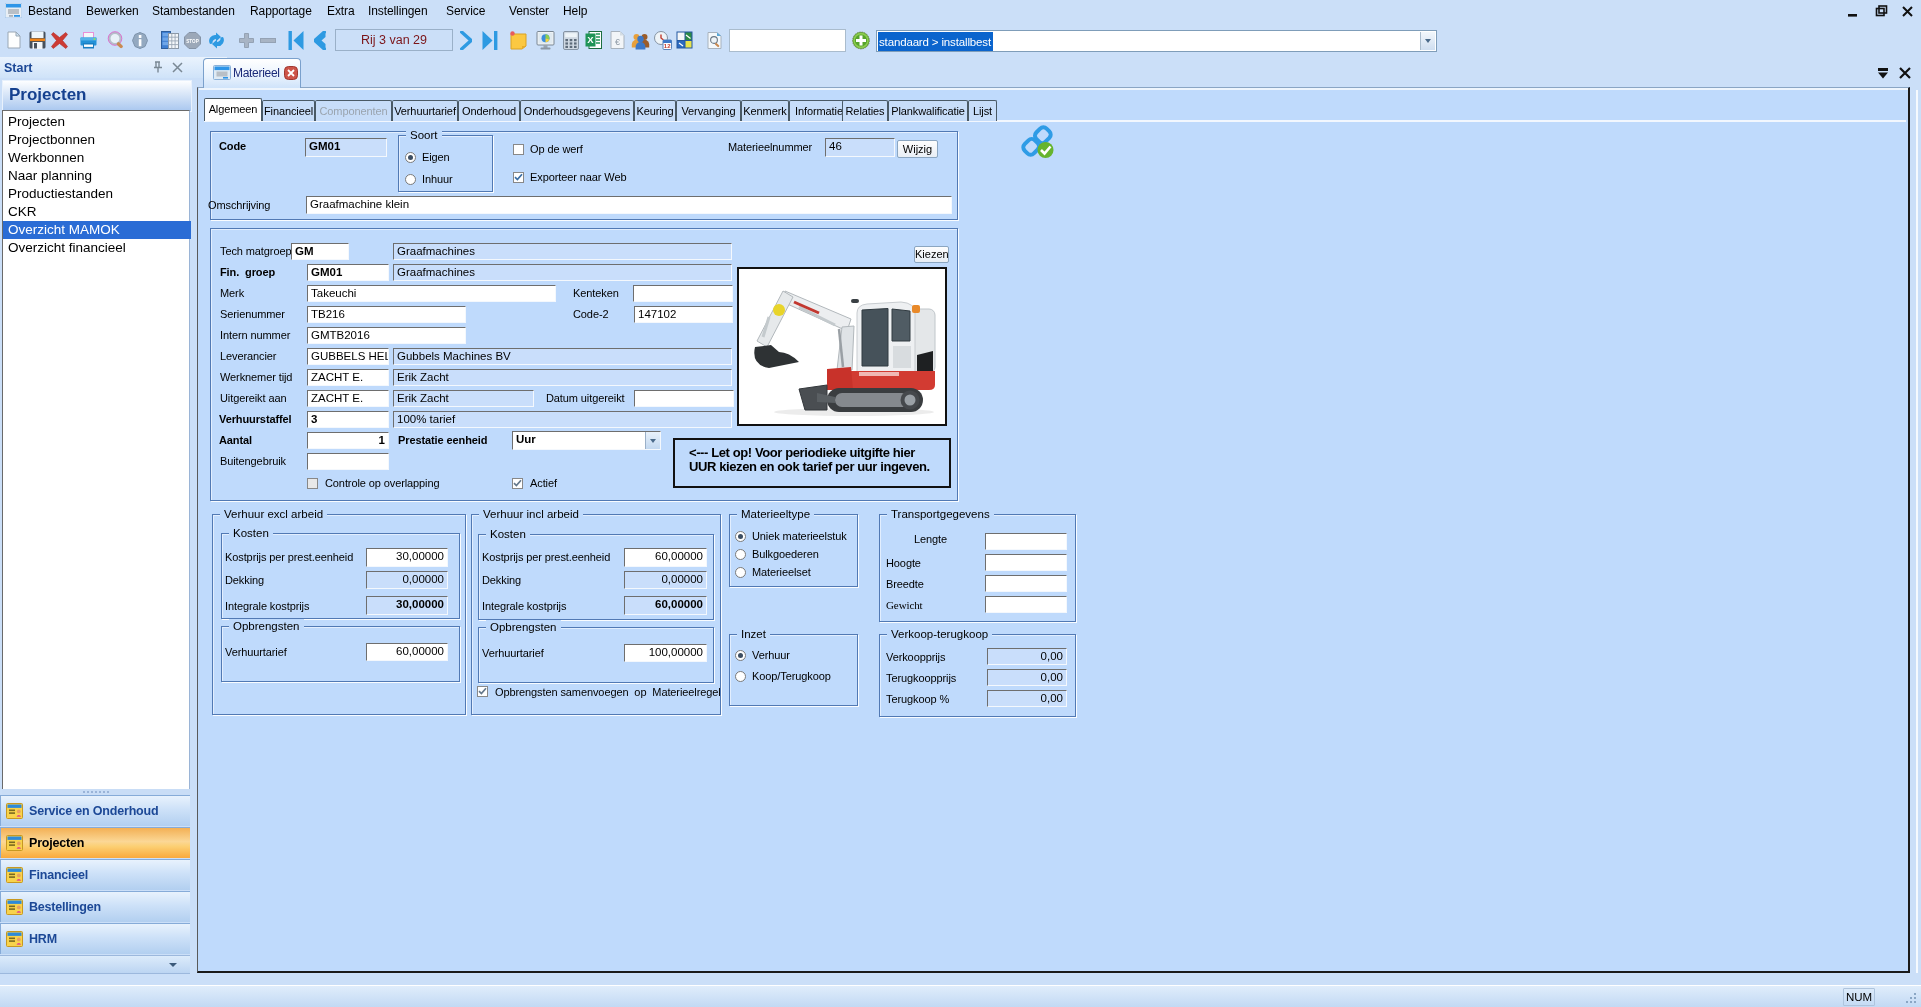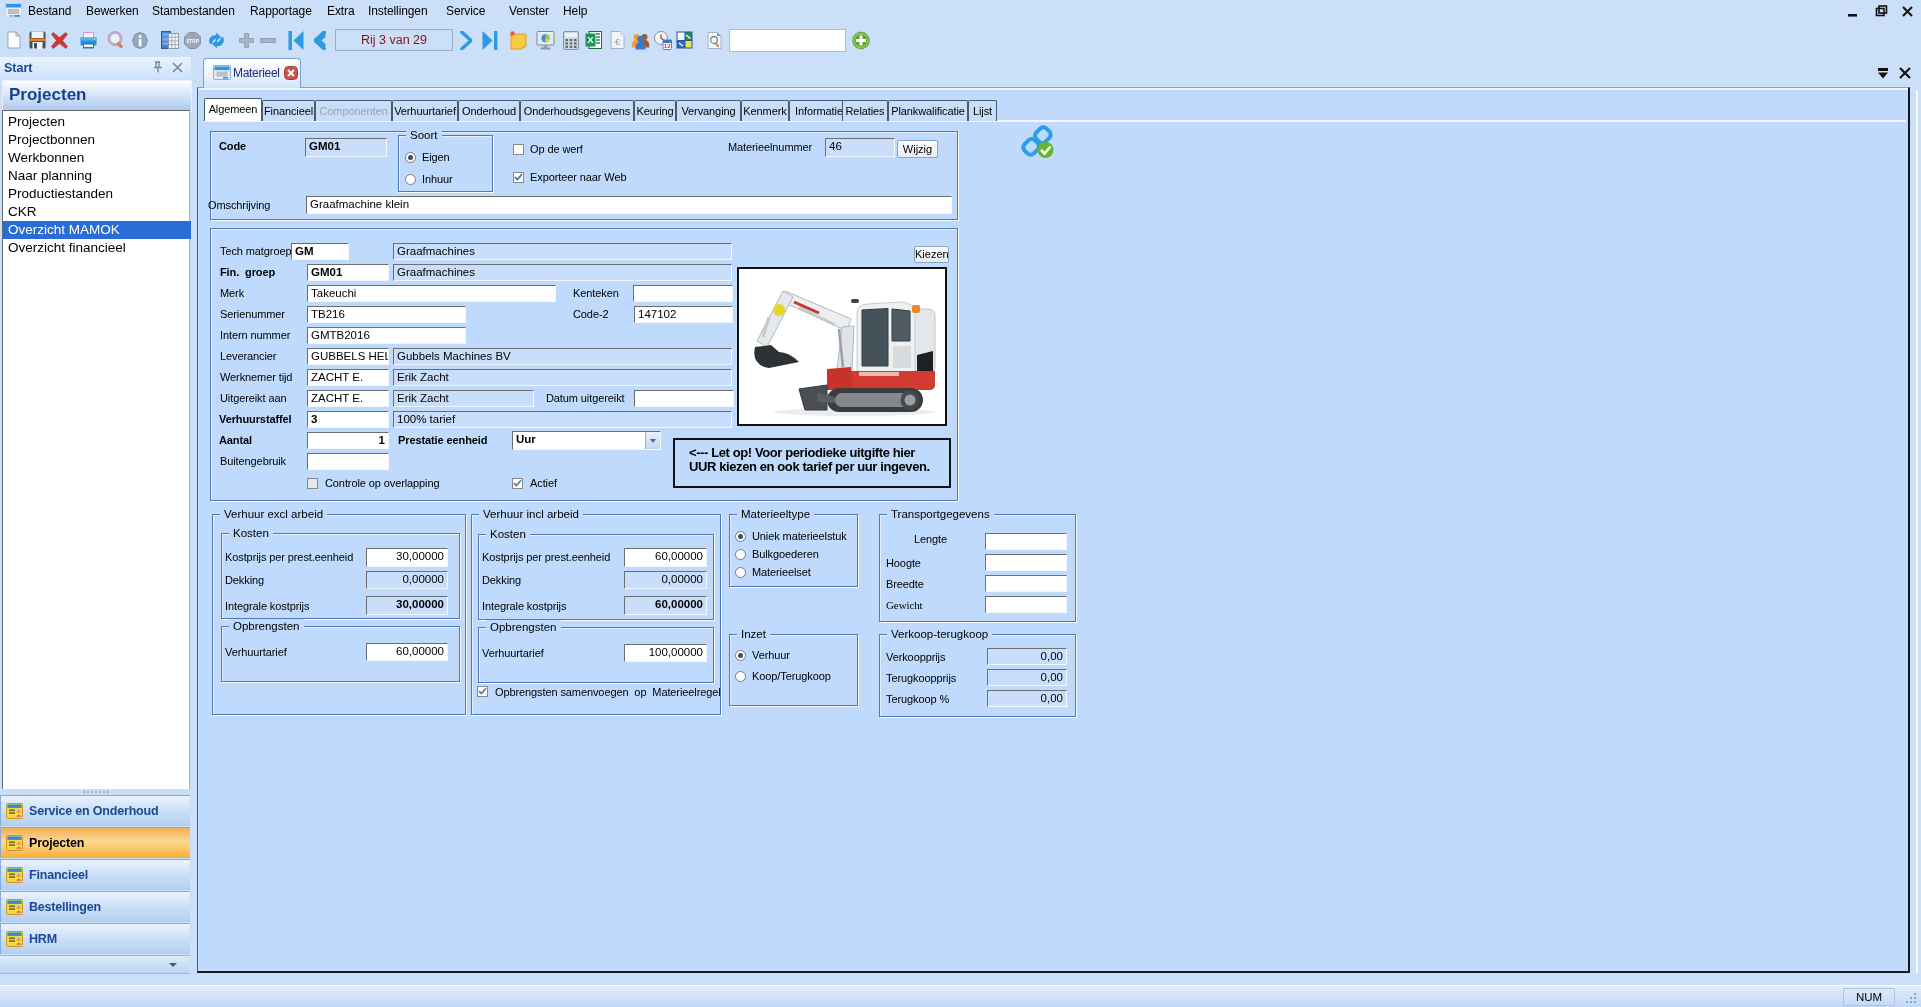--- a/index.html
+++ b/index.html
@@ -2,21 +2,21 @@
 <html><head><meta charset="utf-8">
 <style>
 html,body{margin:0;padding:0;}
 body{width:1921px;height:1007px;overflow:hidden;font-family:"Liberation Sans",sans-serif;background:#cbdff8;position:relative;}
 .abs{position:absolute;}
 #menubar{left:0;top:0;width:1921px;height:22px;background:#cbdff8;}
 .mitem{position:absolute;top:4px;font-size:12px;letter-spacing:-0.1px;color:#000;}
 #toolbar{left:0;top:0;width:1921px;height:57px;background:none;}
 #winbtns{position:absolute;top:4px;right:4px;font-size:13px;color:#111;}
 
-#startbar{left:0;top:57px;width:191px;height:21px;background:linear-gradient(#eaf3fd,#cfe3f9);}
+#startbar{left:0;top:57px;width:191px;height:21px;background:linear-gradient(#eaf3fd,#cfe3f9);padding-left:36px;}
 #startbar .t{position:absolute;left:4px;top:4px;font-weight:bold;font-size:12.5px;color:#1c4896;}
 #projhdr{left:2px;top:80px;width:188px;height:30px;background:linear-gradient(#fdfeff,#a9c7ef);border:1px solid #e8f1fc;}
 #projhdr .t{position:absolute;left:6px;top:4px;font-weight:bold;font-size:17px;color:#16418f;}
 #list{left:2px;top:110px;width:188px;height:679px;background:#fff;border-top:1px solid #6a6a6a;border-left:1px solid #6a6a6a;border-right:1px solid #9ab4d6;box-sizing:border-box;}
 .li{position:absolute;left:0;width:188px;height:18px;font-size:13.5px;color:#000;padding-left:5px;box-sizing:border-box;line-height:18px;}
 .li.sel{background:#2a6cd5;color:#fff;}
 #navsep{left:2px;top:789px;width:188px;height:6px;background:#c9ddf6;}
 .nav{position:absolute;left:0;width:190px;height:31px;background:linear-gradient(#e8f2fd,#cde1f8 45%,#b2cff0);border-top:1px solid #86abd8;box-sizing:border-box;border-left:1px solid #86abd8;}
 .nav .ic{position:absolute;left:5px;top:7px;width:17px;height:16px;}
 .nav .t{position:absolute;left:28px;top:8px;font-size:12.5px;letter-spacing:-0.2px;font-weight:bold;color:#1c4896;}
@@ -208,20 +208,26 @@
       <path d="M10 0.5 l4 3.5 h-4 z" fill="#5aa8d8"></path>
       <circle cx="7" cy="8" r="3.4" fill="#eef4f8" stroke="#6a7784" stroke-width="1.1"></circle>
       <rect x="9" y="10.5" width="5" height="2.2" rx="1" transform="rotate(42 9 10.5)" fill="#c98a52"></rect>
     </svg>
 <div class="abs" style="left:729px;top:29px;width:117px;height:23px;background:#fff;border:1px solid #aabccd;box-sizing:border-box;"></div>
 <svg class="abs" style="left:852px;top:31px" width="18" height="19" viewBox="0 0 18 19">
       <circle cx="9" cy="9.5" r="8.4" fill="#56a42c" stroke="#7a8a5a" stroke-dasharray="1.5 1" stroke-width="1"></circle>
       <circle cx="9" cy="9.5" r="6.9" fill="none" stroke="#8ccc4e" stroke-width="1.6"></circle>
       <path d="M9 4.5 v10 M4 9.5 h10" stroke="#fff" stroke-width="3"></path>
     </svg>
+<div class="abs" style="left:876px;top:30px;width:561px;height:22px;background:#fff;border:1px solid #7f9db9;box-sizing:border-box;">
+  <span class="abs" style="left:1px;top:1px;background:#0a64cd;color:#fff;font-size:11.5px;letter-spacing:-0.15px;padding:3px 2px 2px 1px;line-height:14px;">standaard &gt; installbest</span>
+  <div class="abs" style="right:1px;top:1px;width:14px;height:18px;background:linear-gradient(#f2f7fc,#cfdef0);border-left:1px solid #aabccd;"><svg width="14" height="18">
+          <path d="M4 7 h6 l-3 4 z" fill="#4a6a8a"></path>
+        </svg></div>
+</div>
 </div>
 <div id="startbar" class="abs">
     <span class="t">Start</span>
 <svg class="abs" style="left:152px;top:4px" width="12" height="13" viewBox="0 0 12 13">
       <g stroke="#7a8894" stroke-width="1.4" fill="none">
         <path d="M3 1 h5 M4 1 v5 M7 1 v5 M2 6.5 h8 M6 6.5 v5"></path>
       </g>
     </svg>
 <svg class="abs" style="left:172px;top:5px" width="11" height="11" viewBox="0 0 11 11">
       <path d="M1 1 L10 10 M10 1 L1 10" stroke="#7a8894" stroke-width="1.5"></path>
@@ -539,21 +545,21 @@
 <svg class="abs" style="left:1021px;top:125px" width="34" height="34" viewBox="0 0 34 34">
 <g transform="rotate(45 16 16)" fill="none" stroke="#2f9ce6" stroke-width="4">
         <rect x="9.5" y="0.5" width="13" height="14.5" rx="4.5"></rect>
         <rect x="9.5" y="17" width="13" height="14.5" rx="4.5"></rect>
       </g>
 <circle cx="24.5" cy="25" r="8" fill="#66b42e"></circle>
 <path d="M20 25 L23.5 28.5 L29.5 21.5" stroke="#fff" stroke-width="2.6" fill="none"></path>
 </svg>
 </div>
 <div id="statusbar" class="abs">
-<div class="abs" style="left:1843px;top:2px;width:52px;height:18px;border:1px solid #aec4dd;border-radius:1px;font-size:11.5px;color:#000;text-align:center;padding-top:2px;box-sizing:border-box;">NUM</div>
+<div class="abs" style="left:1843px;top:2px;width:32px;height:18px;border:1px solid #aec4dd;border-radius:1px;font-size:11.5px;color:#000;text-align:center;padding-top:2px;box-sizing:border-box;">NUM</div>
 <svg class="abs" style="left:1905px;top:6px" width="13" height="13" viewBox="0 0 13 13">
       <g fill="#8aa6c4">
         <rect x="9" y="9" width="2" height="2"></rect>
         <rect x="9" y="5" width="2" height="2"></rect>
         <rect x="5" y="9" width="2" height="2"></rect>
         <rect x="9" y="1" width="2" height="2"></rect>
         <rect x="5" y="5" width="2" height="2"></rect>
         <rect x="1" y="9" width="2" height="2"></rect>
       </g>
     </svg>

